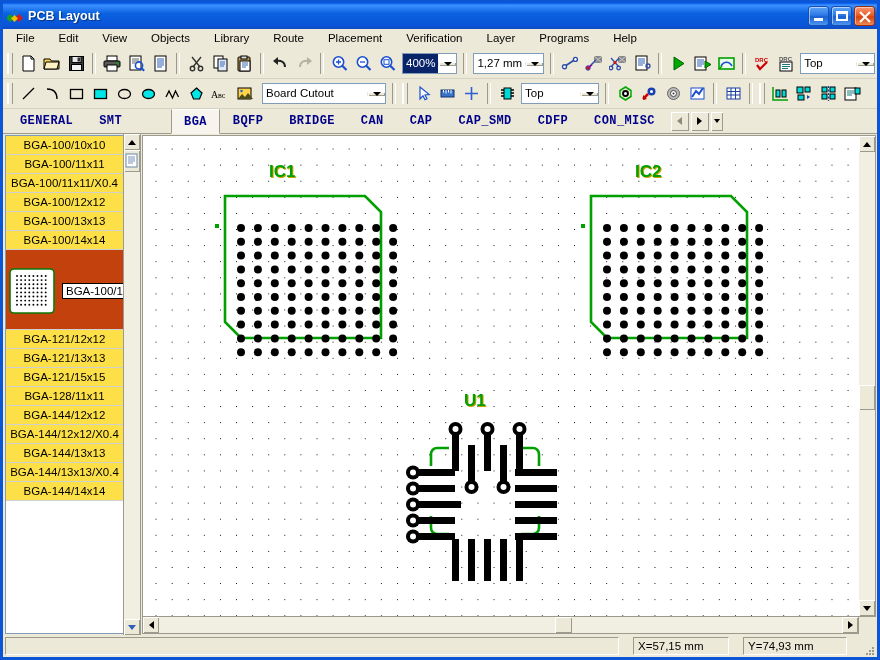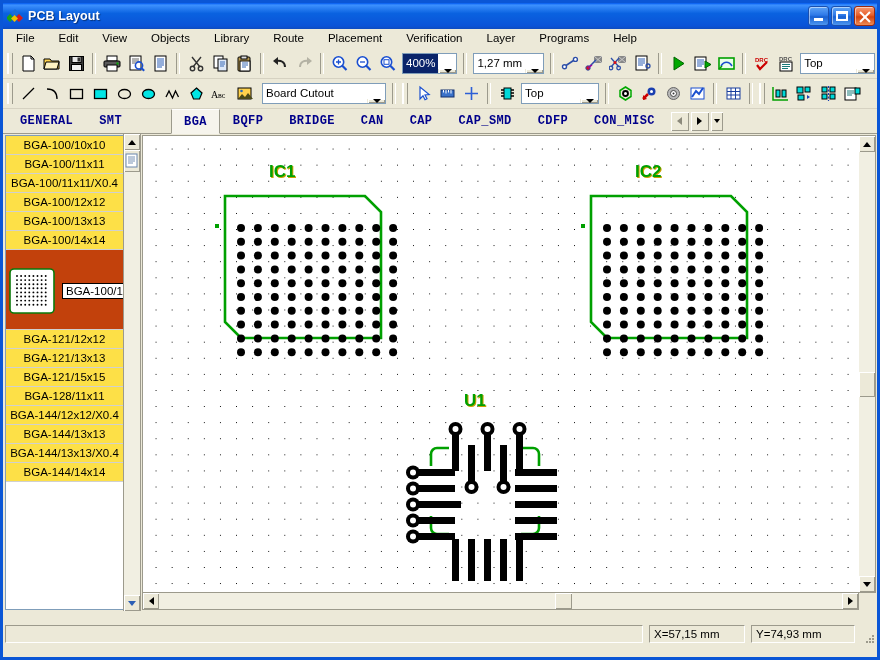--- a/index.html
+++ b/index.html
@@ -43,21 +43,21 @@
   .tbrow{flex:0 0 29px;height:29px;display:flex;align-items:center;background:#ece9d8;
     border-bottom:1px solid #d6d2c2;padding-left:2px;}
   .grip{width:4px;height:21px;margin:0 3px 0 2px;flex:0 0 4px;
     border-left:1px solid #fff;border-right:1px solid #9c9a8c;
     box-shadow:1px 0 0 #fff inset;}
   .sep{width:2px;height:21px;margin:0 4px;border-left:1px solid #9c9a8c;border-right:1px solid #fff;flex:0 0 2px;}
   .tb{width:24px;height:23px;display:flex;align-items:center;justify-content:center;
     position:relative;flex:0 0 24px;border:1px solid transparent;box-sizing:border-box;}
   .tb svg{display:block;}
   
-  .combo{height:21px;display:flex;align-items:flex-end;border:1px solid #7f9db9;
+  .combo{height:21px;display:flex;align-items:center;border:1px solid #7f9db9;
     background:#fff;box-sizing:border-box;margin:16px 2px;}
   .combo .val{flex:1 1 auto;font-size:11.5px;line-height:19px;padding:0 3px;color:#000;
     white-space:nowrap;overflow:hidden;}
   .combo .val.sel{background:#0a246a;color:#fff;}
   .combo .arw{width:17px;flex:0 0 17px;background:#ece9d8;border-left:1px solid #ece9d8;
     display:flex;align-items:center;justify-content:center;
     box-shadow:inset 1px 1px 0 #fff, inset -1px -1px 0 #9c9a8c;}
   .combo .arw::after{content:"";width:0;height:0;border-left:4px solid transparent;
     border-right:4px solid transparent;border-top:4px solid #000;}
   
@@ -118,21 +118,21 @@
     background-image:radial-gradient(#e0ddcd 40%,transparent 41%);background-size:2px 2px;}
   .hthumb{position:absolute;top:0;bottom:0;width:17px;background:#ece9d8;
     box-shadow:inset 1px 1px 0 #fff, inset -1px -1px 0 #9c9a8c;}
   .corner{width:17px;flex:0 0 17px;background:#ece9d8;}
   
   .comp{position:absolute;}
   .comp .ref{position:absolute;font-family:"Liberation Sans",sans-serif;font-weight:bold;
     font-size:17px;color:#00a000;text-shadow:1px 1px 0 #caa000;white-space:nowrap;}
   
   .statusbar{flex:0 0 22px;height:22px;display:flex;align-items:center;background:#ece9d8;
-    padding:12px 2px;gap:6px;}
+    padding:0 2px;gap:14px;}
   .sfield{height:18px;box-sizing:border-box;display:flex;align-items:center;
     padding:0 4px;font-size:11.5px;color:#000;
     border:1px solid;border-color:#9c9a8c #fff #fff #9c9a8c;background:#ece9d8;}
   .sflex{flex:1 1 auto;}
   .sgrip{width:14px;height:14px;align-self:flex-end;margin-bottom:1px;position:relative;flex:0 0 14px;}
   .sgrip i{position:absolute;width:2px;height:2px;background:#9c9a8c;}
 </style>
 </head>
 <body>
 
@@ -658,20 +658,21 @@
                   <circle cx="39.7" cy="39.7" r="0.95"></circle>
               </g>
             </svg>
           </div>
           <div class="lbl">BGA-100/15x15</div>
         </div>
         <div class="lib-item">BGA-121/12x12</div>
         <div class="lib-item">BGA-121/13x13</div>
         <div class="lib-item">BGA-121/15x15</div>
         <div class="lib-item">BGA-128/11x11</div>
+        <div class="lib-item">BGA-144/12x12</div>
         <div class="lib-item">BGA-144/12x12/X0.4</div>
         <div class="lib-item">BGA-144/13x13</div>
         <div class="lib-item">BGA-144/13x13/X0.4</div>
         <div class="lib-item">BGA-144/14x14</div>
       </div>
       <div class="sb-v">
         <div class="sb-btn">
             <div class="tri up"></div>
           </div>
         <div class="sb-track">

